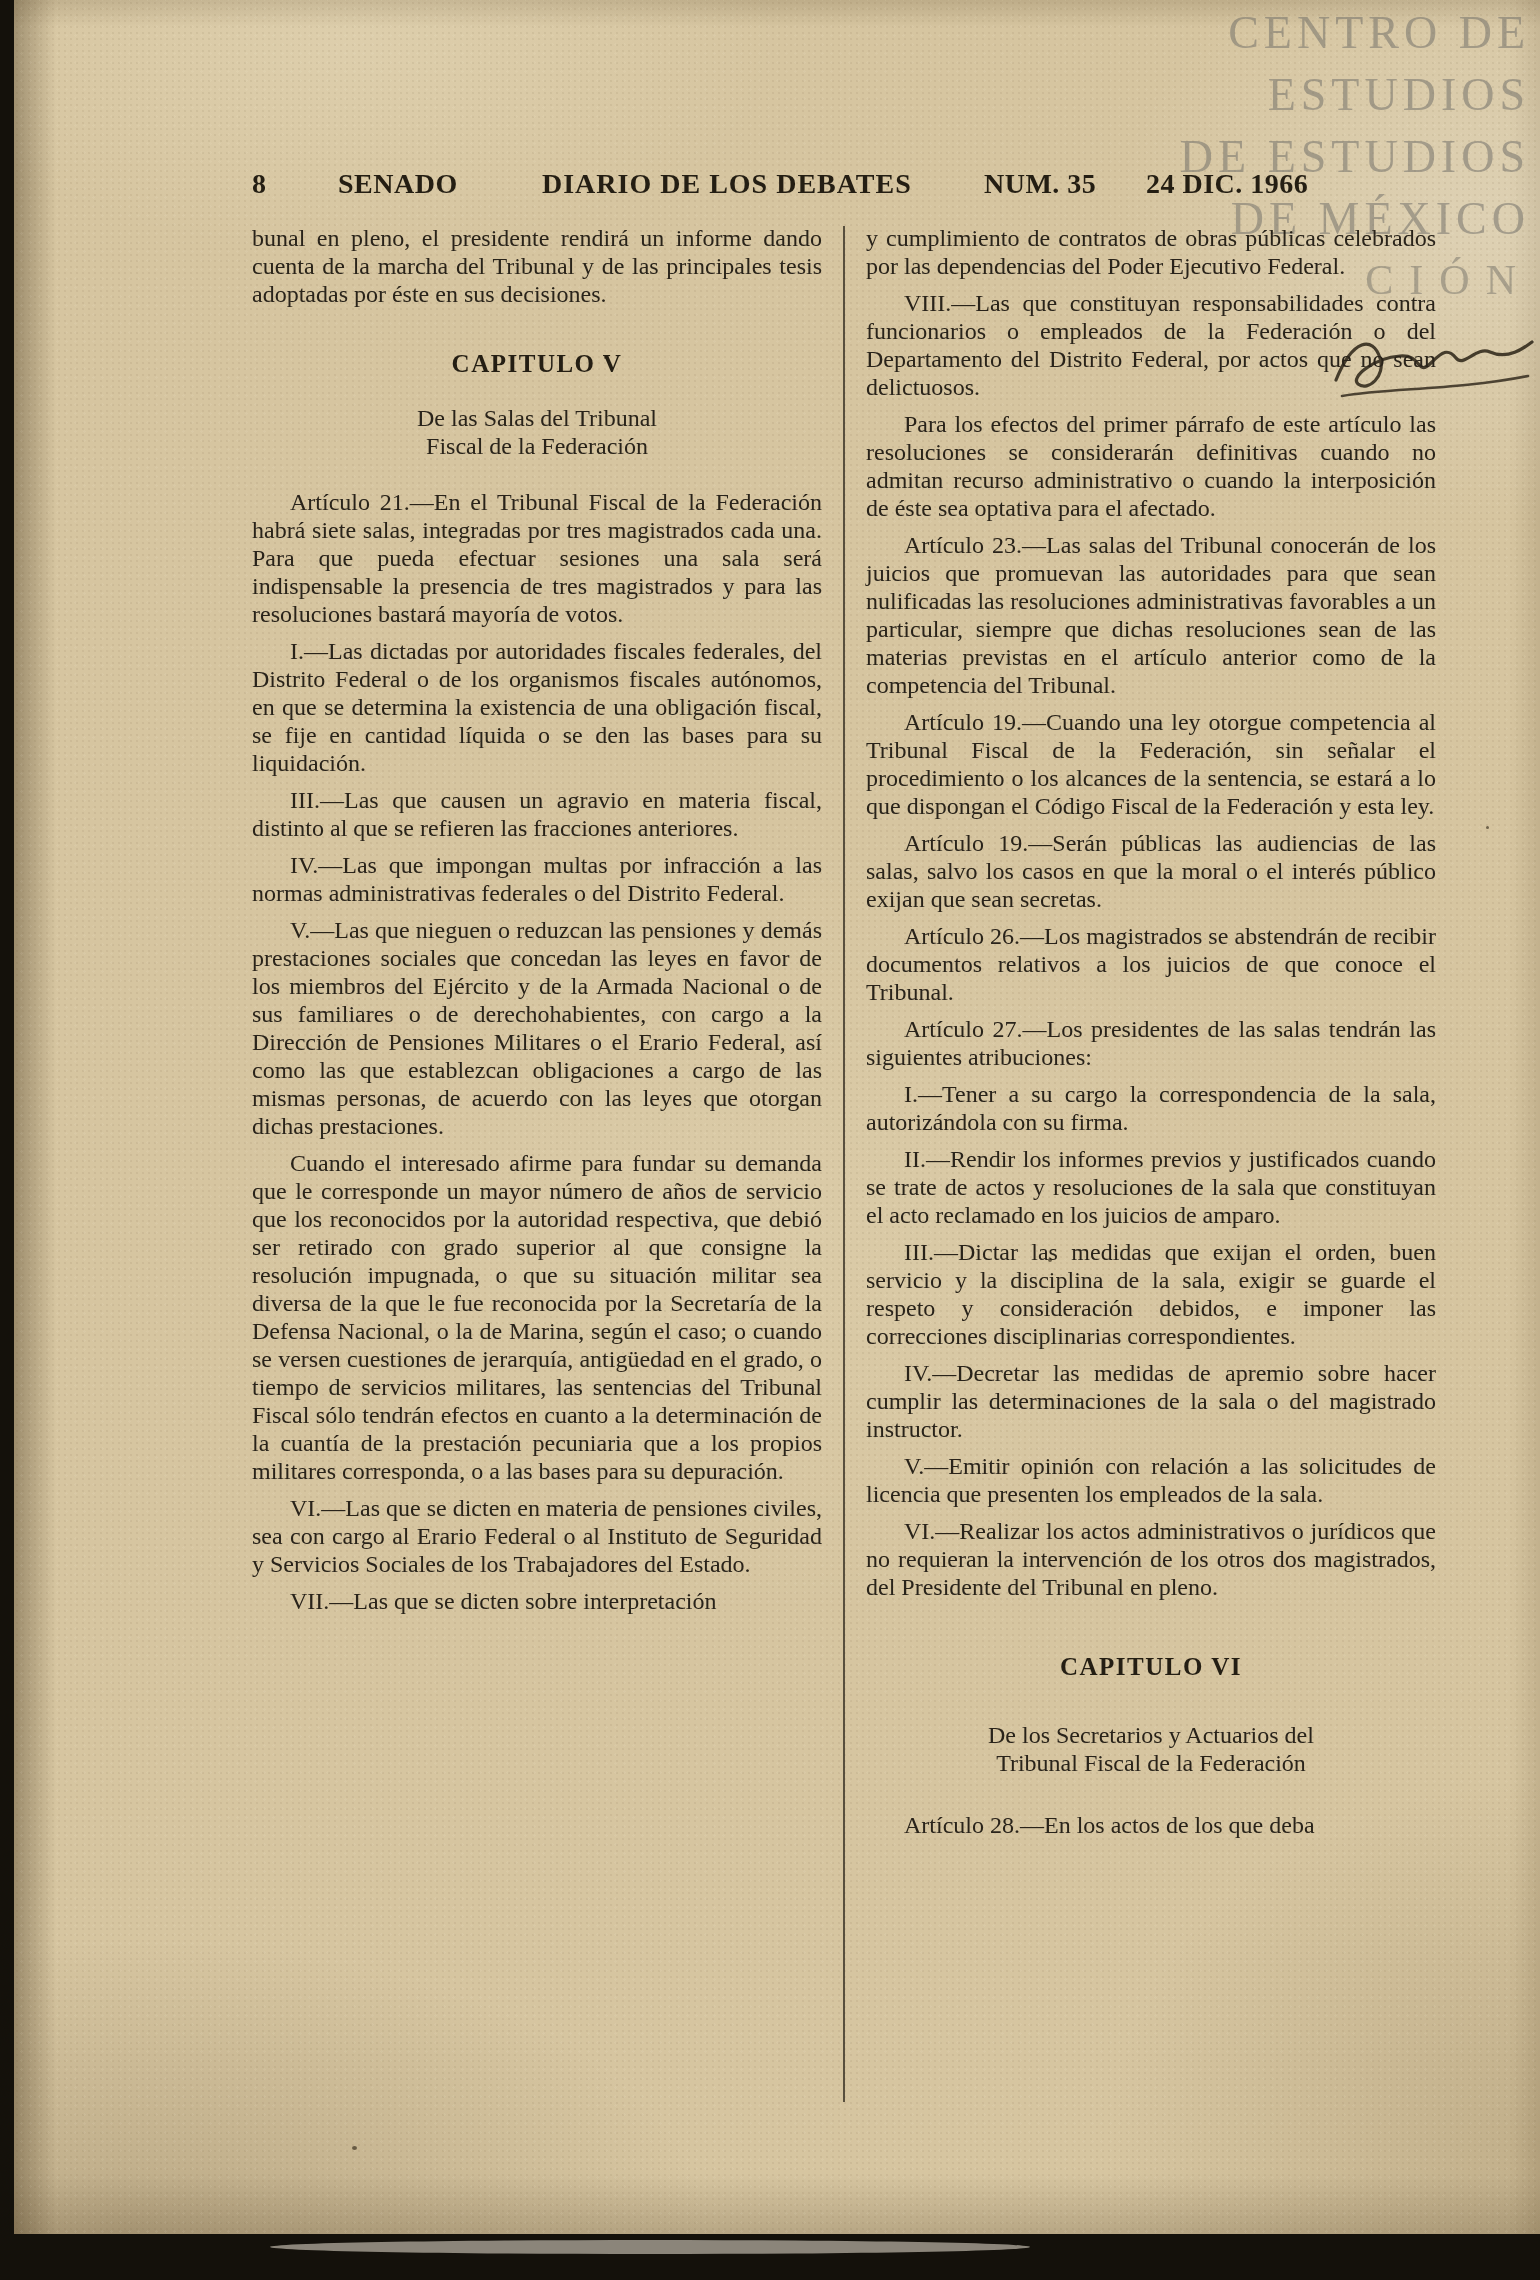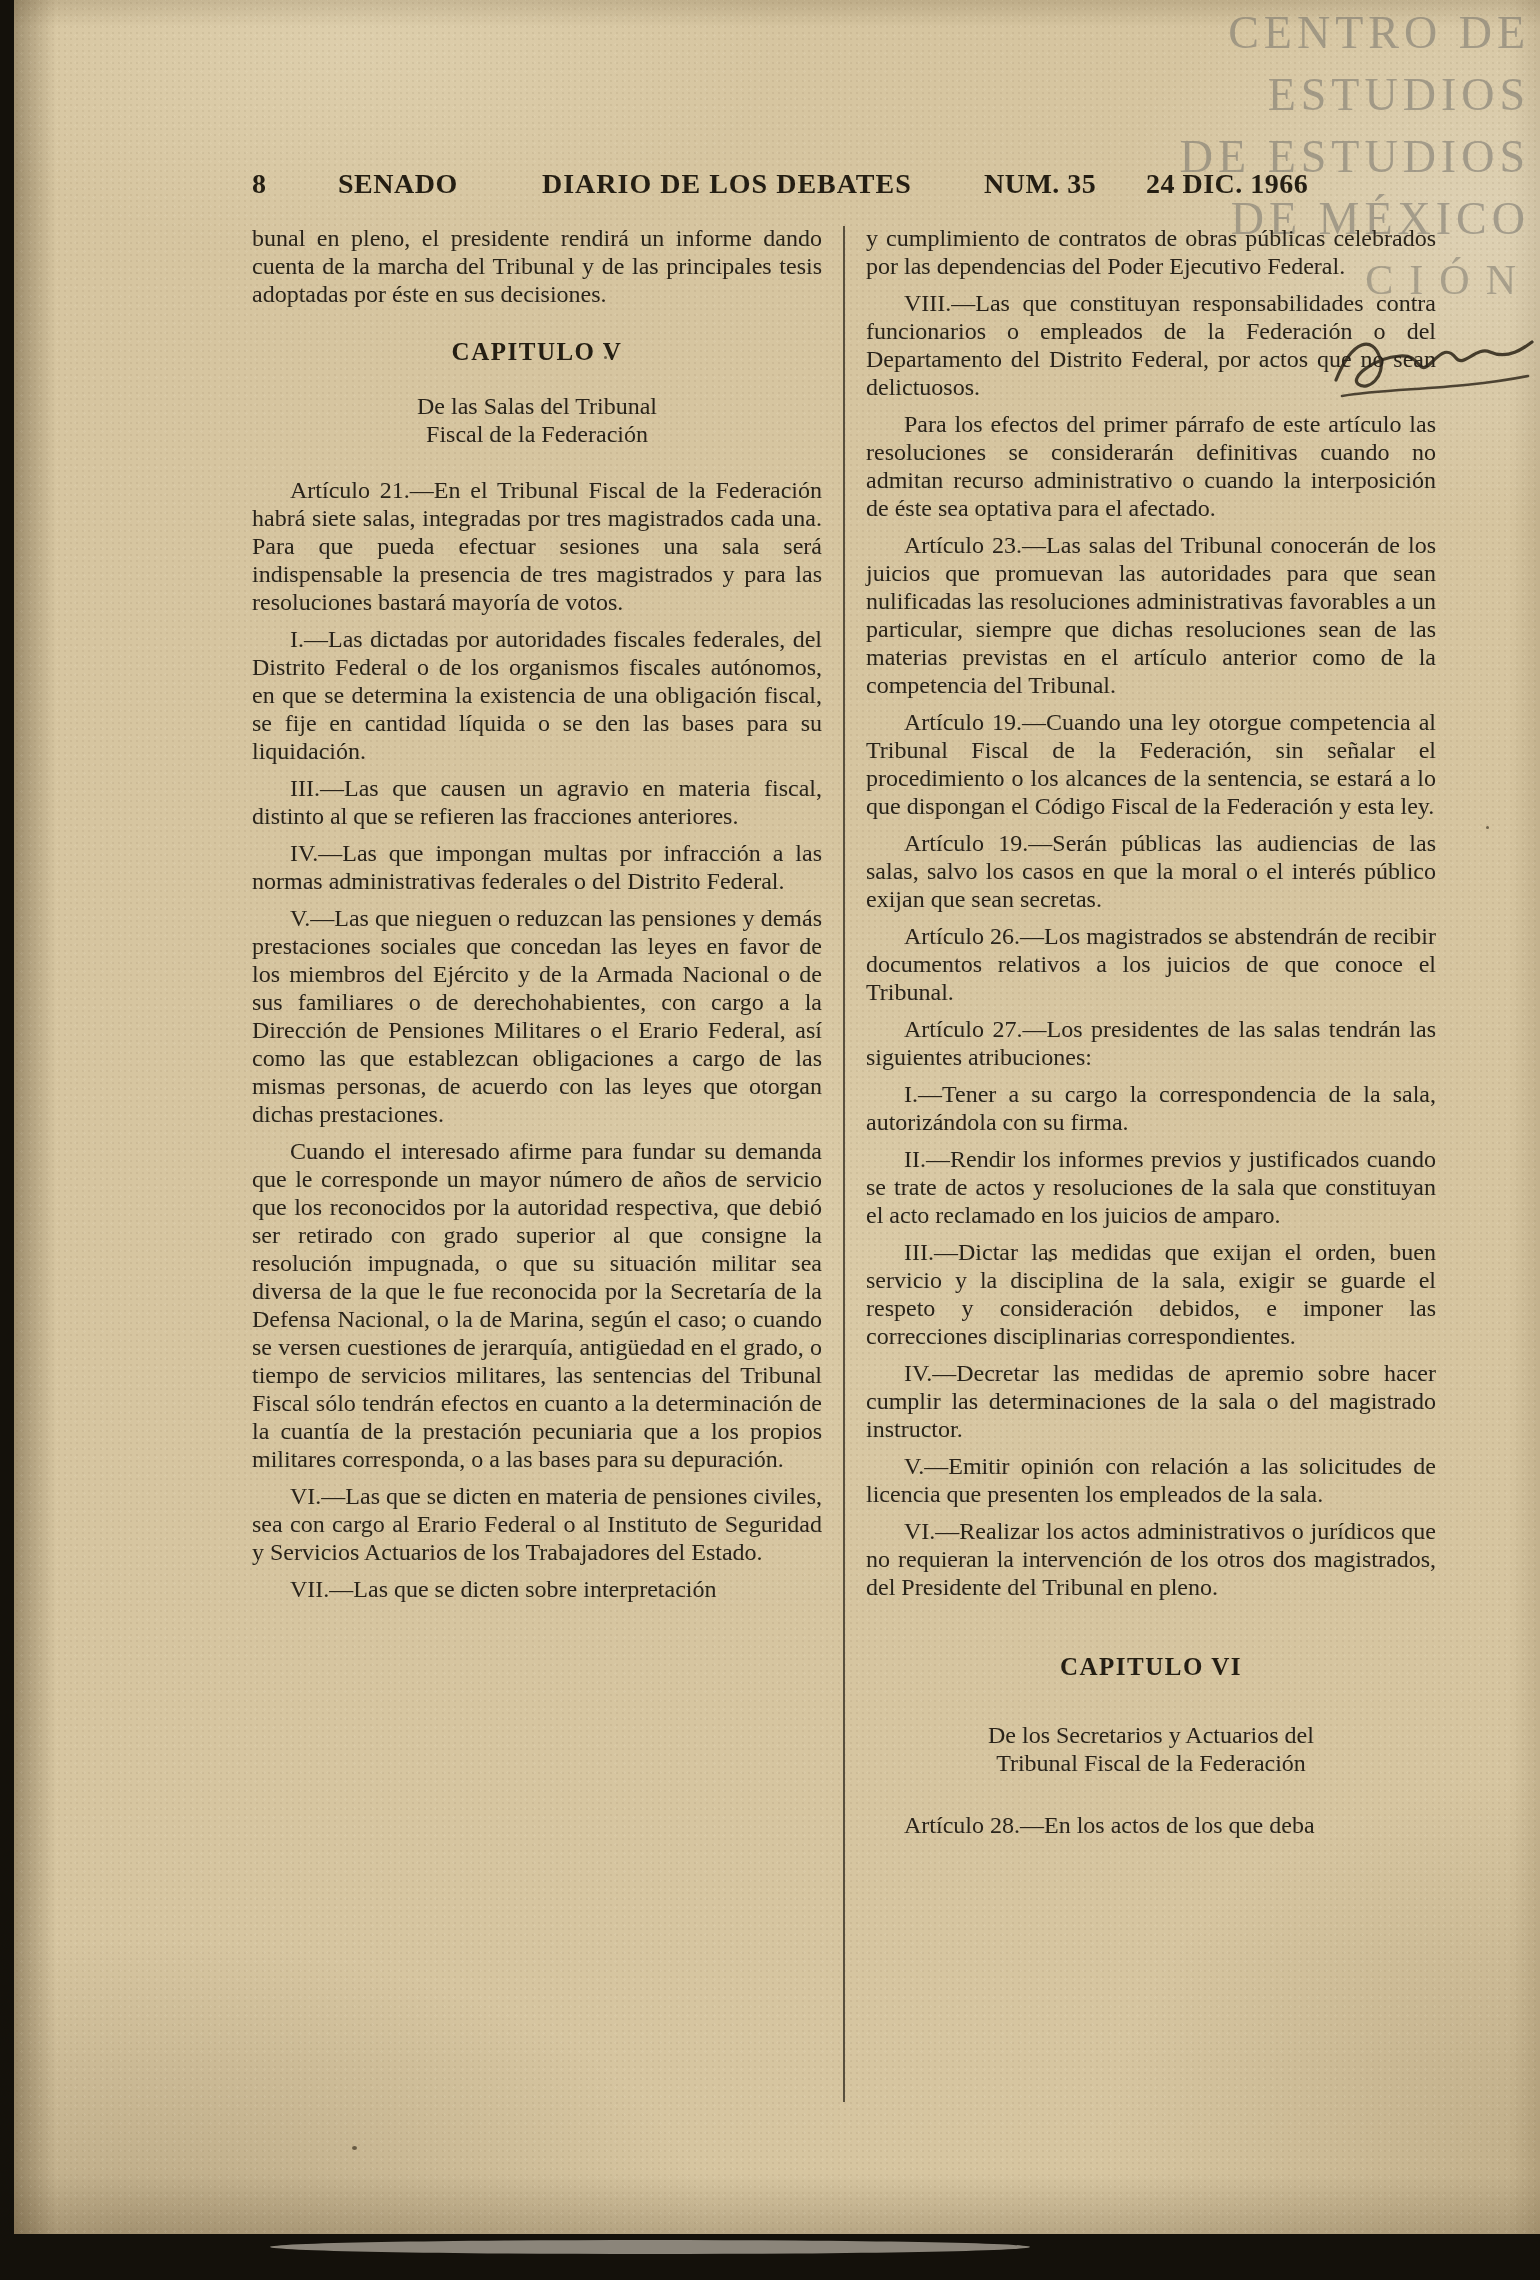--- a/index.html
+++ b/index.html
@@ -75,21 +75,21 @@
     position: absolute; top: 224px; width: 570px;
     font-size: 24px; line-height: 28px; color: #29231a;
     text-align: justify;
     hyphens: auto; -webkit-hyphens: auto;
   }
   .col-left  { left: 252px; }
   .col-right { left: 866px; }
   .para { margin: 0 0 9px 0; text-indent: 38px; }
   .noindent { text-indent: 0; }
   .chapter {
-    margin: 30px 0 26px 0;
+    margin: 42px 0 26px 0;
     text-align: center; text-indent: 0;
     font-weight: bold; font-size: 25px; letter-spacing: 1.5px;
     color: #241e13;
   }
   .chapter.sp { margin: 52px 0 40px 0; }
   .subhead {
     margin: 0 0 28px 0;
     text-align: center; text-indent: 0;
     white-space: pre-line;
   }
@@ -135,21 +135,21 @@
   <p class="para noindent">bunal en pleno, el presidente rendirá un informe dando cuenta de la marcha del Tribunal y de las principales tesis adoptadas por éste en sus decisiones.</p>
   <h2 class="chapter">CAPITULO V</h2>
   <p class="subhead">De las Salas del Tribunal
 Fiscal de la Federación</p>
   <p class="para">Artículo 21.—En el Tribunal Fiscal de la Federación habrá siete salas, integradas por tres magistrados cada una. Para que pueda efectuar sesiones una sala será indispensable la presencia de tres magistrados y para las resoluciones bastará mayoría de votos.</p>
   <p class="para">I.—Las dictadas por autoridades fiscales federales, del Distrito Federal o de los organismos fiscales autónomos, en que se determina la existencia de una obligación fiscal, se fije en cantidad líquida o se den las bases para su liquidación.</p>
   <p class="para">III.—Las que causen un agravio en materia fiscal, distinto al que se refieren las fracciones anteriores.</p>
   <p class="para">IV.—Las que impongan multas por infracción a las normas administrativas federales o del Distrito Federal.</p>
   <p class="para">V.—Las que nieguen o reduzcan las pensiones y demás prestaciones sociales que concedan las leyes en favor de los miembros del Ejército y de la Armada Nacional o de sus familiares o de derechohabientes, con cargo a la Dirección de Pensiones Militares o el Erario Federal, así como las que establezcan obligaciones a cargo de las mismas personas, de acuerdo con las leyes que otorgan dichas prestaciones.</p>
   <p class="para">Cuando el interesado afirme para fundar su demanda que le corresponde un mayor número de años de servicio que los reconocidos por la autoridad respectiva, que debió ser retirado con grado superior al que consigne la resolución impugnada, o que su situación militar sea diversa de la que le fue reconocida por la Secretaría de la Defensa Nacional, o la de Marina, según el caso; o cuando se versen cuestiones de jerarquía, antigüedad en el grado, o tiempo de servicios militares, las sentencias del Tribunal Fiscal sólo tendrán efectos en cuanto a la determinación de la cuantía de la prestación pecuniaria que a los propios militares corresponda, o a las bases para su depuración.</p>
-  <p class="para">VI.—Las que se dicten en materia de pensiones civiles, sea con cargo al Erario Federal o al Instituto de Seguridad y Servicios Actuarios de los Trabajadores del Estado.</p>
+  <p class="para">VI.—Las que se dicten en materia de pensiones civiles, sea con cargo al Erario Federal o al Instituto de Seguridad y Servicios Sociales de los Trabajadores del Estado.</p>
   <p class="para">VII.—Las que se dicten sobre interpretación</p>
 </div>
 
 <div class="col col-right">
   <p class="para noindent">y cumplimiento de contratos de obras públicas celebrados por las dependencias del Poder Ejecutivo Federal.</p>
   <p class="para">VIII.—Las que constituyan responsabilidades contra funcionarios o empleados de la Federación o del Departamento del Distrito Federal, por actos que no sean delictuosos.</p>
   <p class="para">Para los efectos del primer párrafo de este artículo las resoluciones se considerarán definitivas cuando no admitan recurso administrativo o cuando la interposición de éste sea optativa para el afectado.</p>
   <p class="para">Artículo 23.—Las salas del Tribunal conocerán de los juicios que promuevan las autoridades para que sean nulificadas las resoluciones administrativas favorables a un particular, siempre que dichas resoluciones sean de las materias previstas en el artículo anterior como de la competencia del Tribunal.</p>
   <p class="para">Artículo 19.—Cuando una ley otorgue competencia al Tribunal Fiscal de la Federación, sin señalar el procedimiento o los alcances de la sentencia, se estará a lo que dispongan el Código Fiscal de la Federación y esta ley.</p>
   <p class="para">Artículo 19.—Serán públicas las audiencias de las salas, salvo los casos en que la moral o el interés público exijan que sean secretas.</p>

